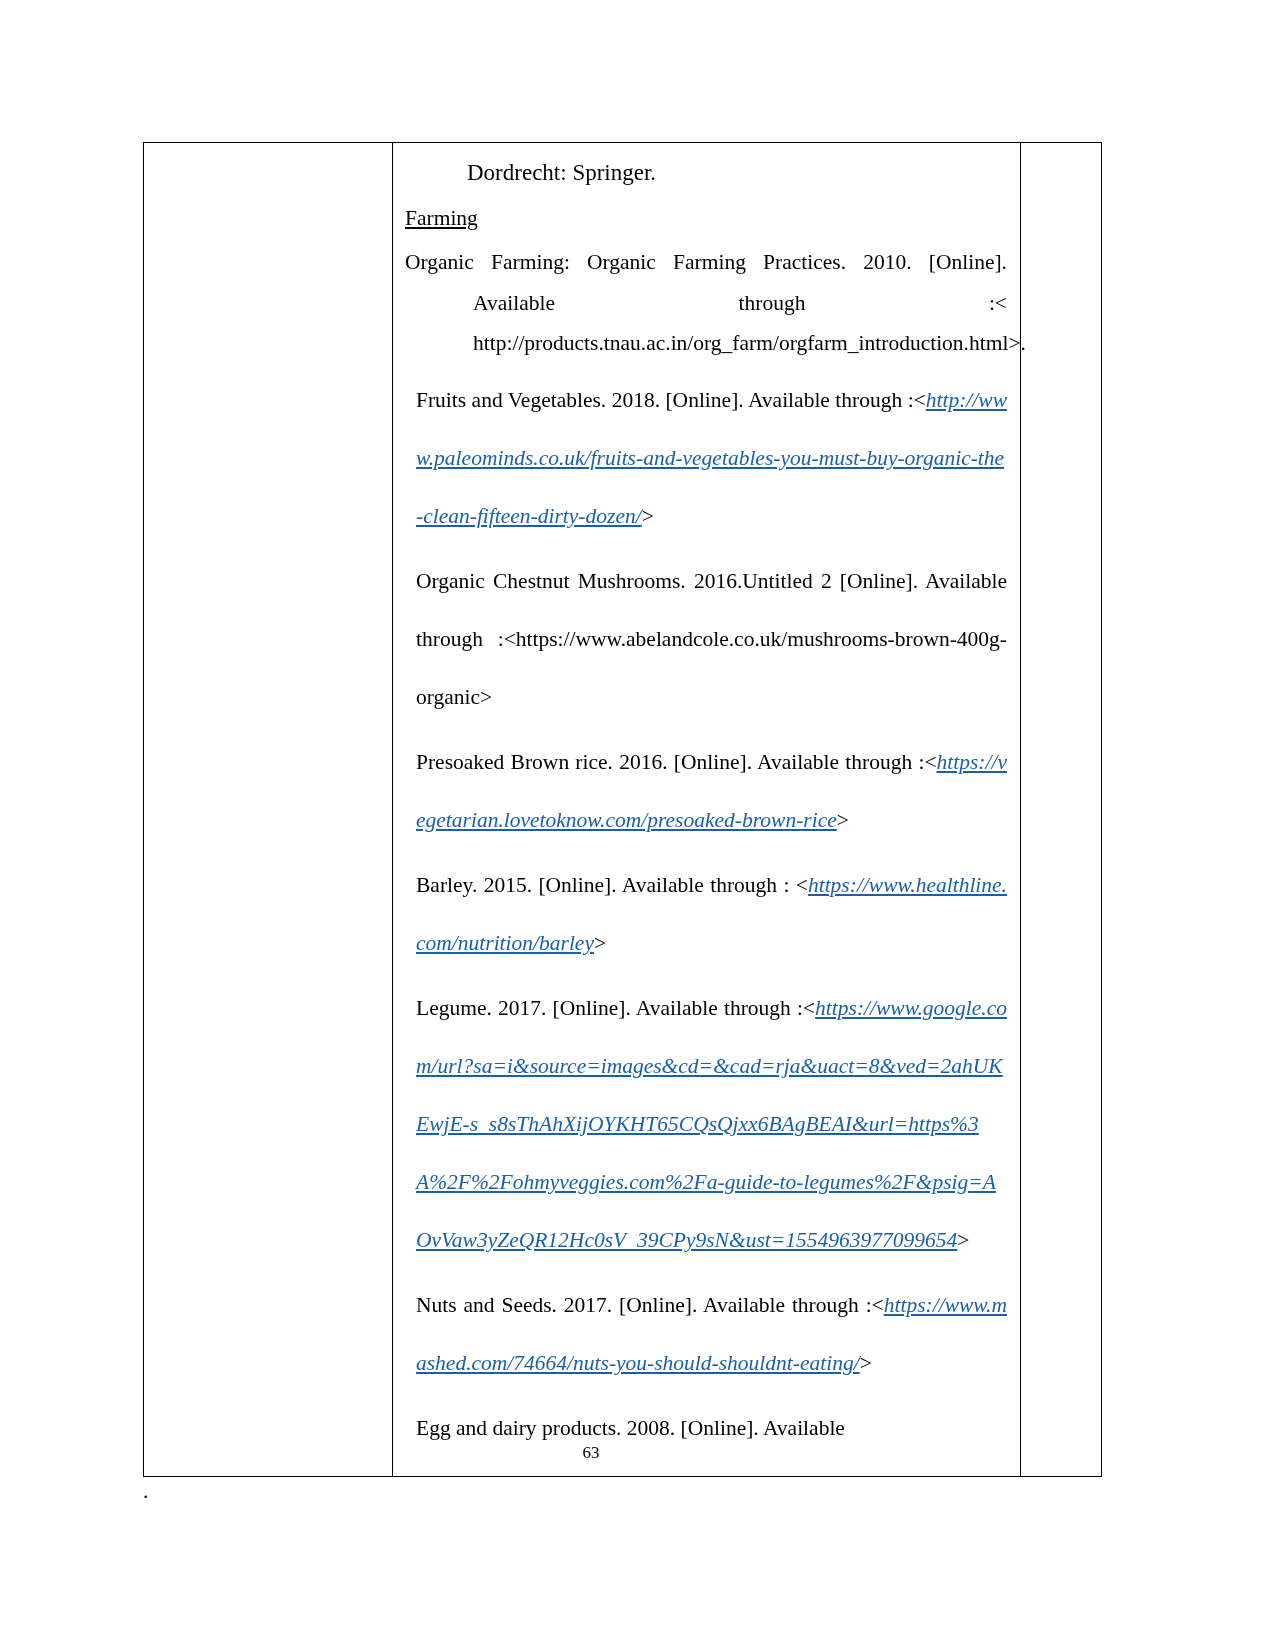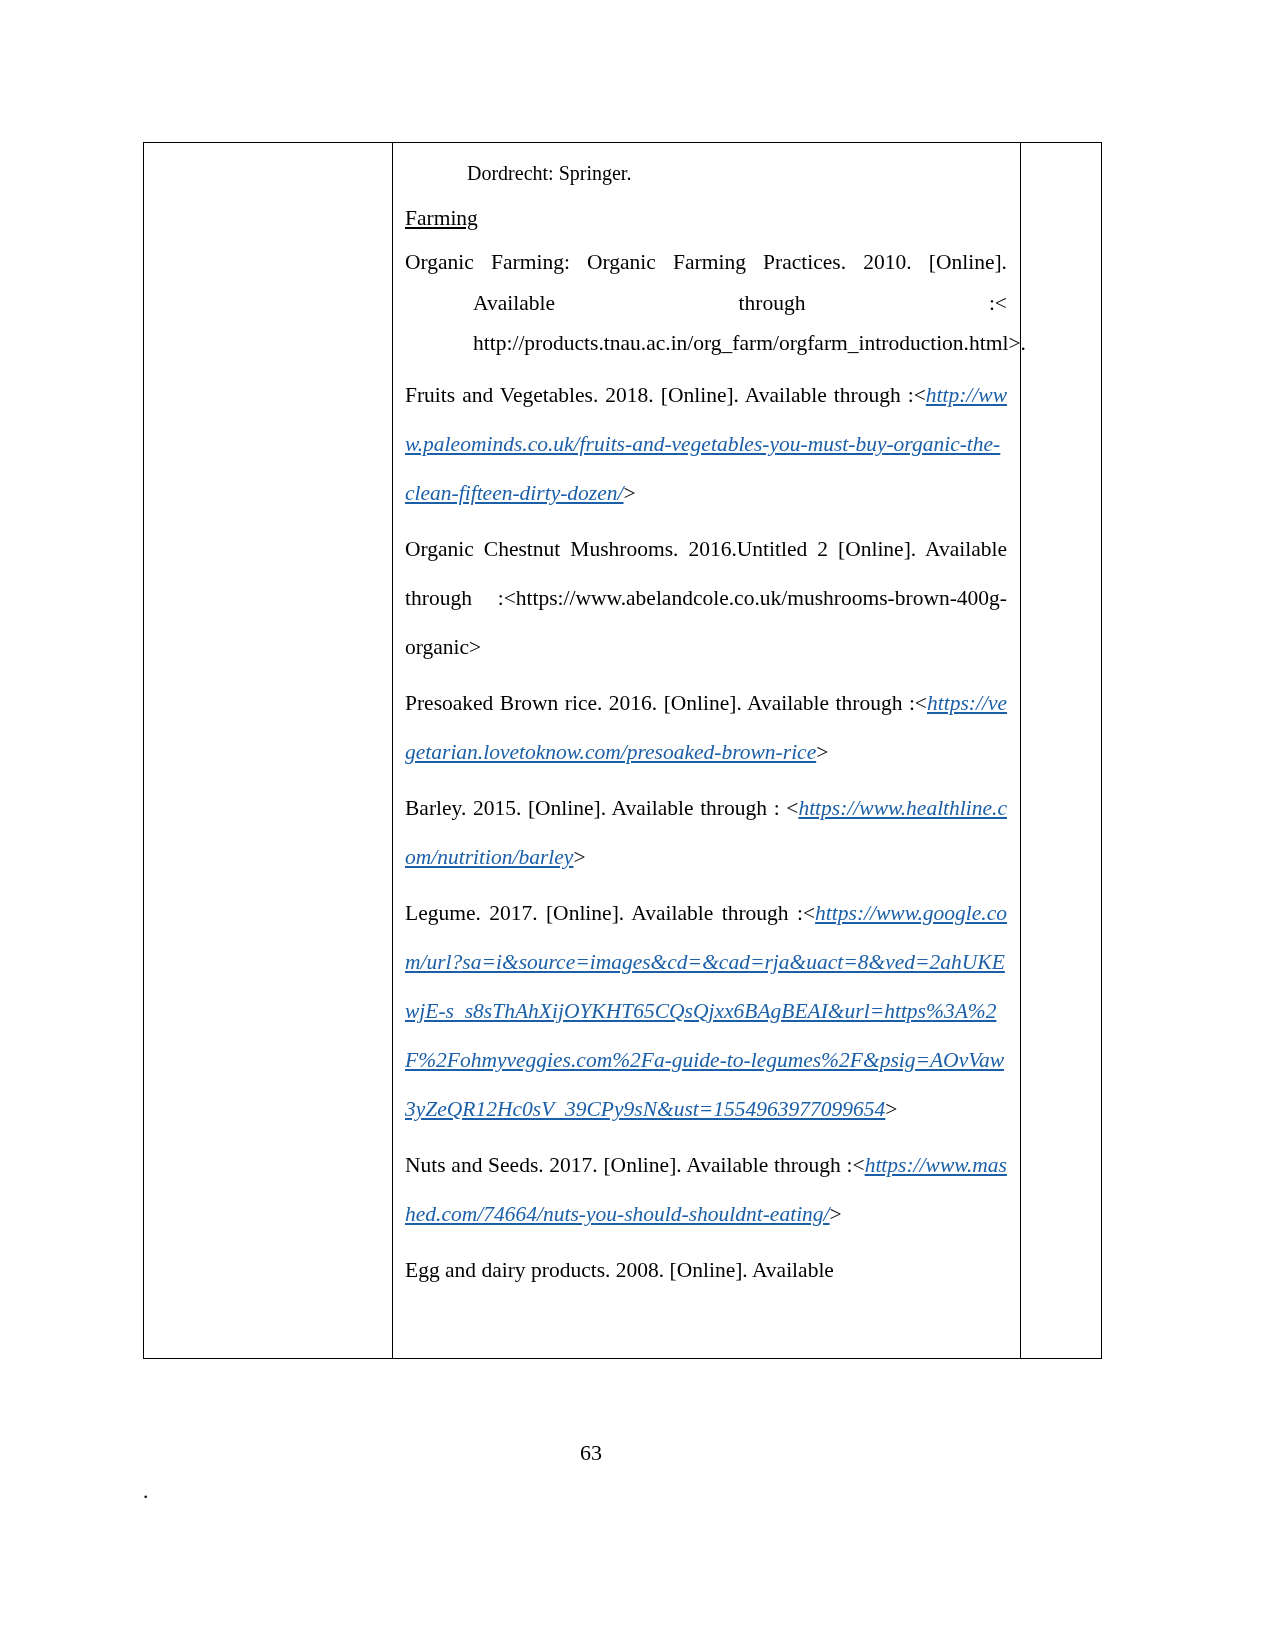--- a/index.html
+++ b/index.html
@@ -45,42 +45,42 @@
     padding: 10px 13px 12px 12px;
     min-height: 1215px;
     box-sizing: border-box;
   }
   .cell-blank {
     min-height: 1215px;
   }
 
   
   p.ref {
-    margin: 0 0 7px 0;
+    margin: 0 0 7px 11px;
     font-size: 21.5px;
-    line-height: 49px;
+    line-height: 58px;
     text-align: justify;
     text-justify: inter-word;
     word-spacing: 0;
   }
 
   .it { }
   .ul { text-decoration: underline; }
 
   a.link {
     color: #1a5fa8;
     font-style: italic;
     text-decoration: underline;
     word-break: break-all;
   }
 
   
   p.cont {
     margin: 0 0 4px 0;
-    font-size: 20px;
+    font-size: 23px;
     line-height: 40.6px;
     text-align: left;
     padding-left: 62px;
   }
 
   p.heading-online {
     margin: 0 0 4px 0;
     font-size: 21.5px;
     line-height: 40.6px;
     text-align: left;
@@ -96,21 +96,21 @@
     text-indent: -68px;
   }
 
   
   .page-number {
     position: absolute;
     left: 0;
     top: 1440px;
     width: 1182px;
     text-align: center;
-    font-size: 22px;
+    font-size: 17px;
     line-height: 26px;
   }
   .footer-dot {
     position: absolute;
     left: 143px;
     top: 1478px;
     font-size: 21.5px;
     line-height: 26px;
   }
 </style>

